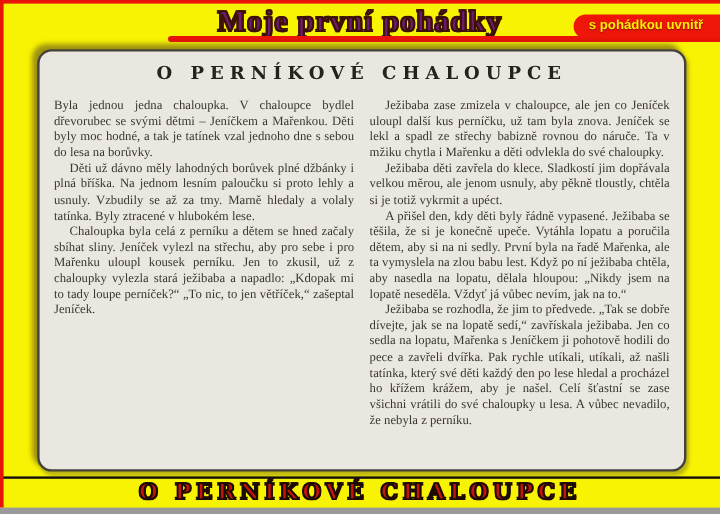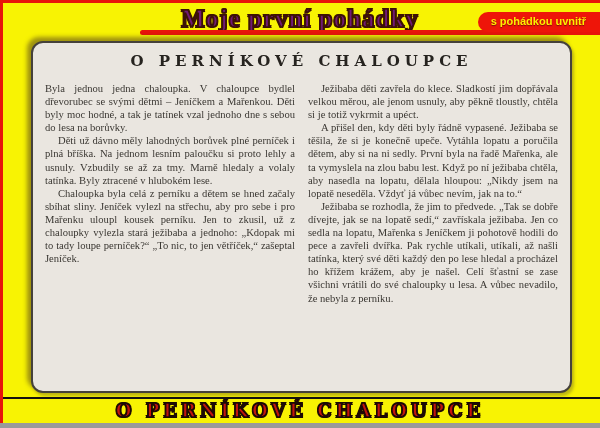--- a/index.html
+++ b/index.html
@@ -103,24 +103,25 @@
   <div class="magazine-title">Moje první pohádky</div>
   <div class="header-ribbon"></div>
   <div class="story-badge">s pohádkou uvnitř</div>
 </div>
 
 <div class="story-page">
   <h1 class="story-title">O PERNÍKOVÉ CHALOUPCE</h1>
   <div class="columns">
     <div class="col">
       <p class="no-indent">Byla jednou jedna chaloupka. V chaloupce bydlel dřevorubec se svými dětmi – Jeníčkem a Mařenkou. Děti byly moc hodné, a tak je tatínek vzal jednoho dne s sebou do lesa na borůvky.</p>
-      <p>Děti už dávno měly lahodných borůvek plné perníček i plná bříška. Na jednom lesním paloučku si proto lehly a usnuly. Vzbudily se až za tmy. Marně hledaly a volaly tatínka. Byly ztracené v hlubokém lese.</p>
-      <p>Chaloupka byla celá z perníku a dětem se hned začaly sbíhat sliny. Jeníček vylezl na střechu, aby pro sebe i pro Mařenku uloupl kousek perníku. Jen to zkusil, už z chaloupky vylezla stará ježibaba a jednoho: „Kdopak mi to tady loupe perníček?“ „To nic, to jen větříček,“ zašeptal Jeníček.</p>
+      <p>Děti už dávno měly lahodných borůvek plné džbánky i plná bříška. Na jednom lesním paloučku si proto lehly a usnuly. Vzbudily se až za tmy. Marně hledaly a volaly tatínka. Byly ztracené v hlubokém lese.</p>
+      <p>Chaloupka byla celá z perníku a dětem se hned začaly sbíhat sliny. Jeníček vylezl na střechu, aby pro sebe i pro Mařenku uloupl kousek perníku. Jen to zkusil, už z chaloupky vylezla stará ježibaba a napadlo: „Kdopak mi to tady loupe perníček?“ „To nic, to jen větříček,“ zašeptal Jeníček.</p>
     </div>
     <div class="col">
+      <p>Ježibaba zase zmizela v chaloupce, ale jen co Jeníček uloupl další kus perníčku, už tam byla znova. Jeníček se lekl a spadl ze střechy babizně rovnou do náruče. Ta v mžiku chytla i Mařenku a děti odvlekla do své chaloupky.</p>
       <p>Ježibaba děti zavřela do klece. Sladkostí jim dopřávala velkou měrou, ale jenom usnuly, aby pěkně tloustly, chtěla si je totiž vykrmit a upéct.</p>
       <p>A přišel den, kdy děti byly řádně vypasené. Ježibaba se těšila, že si je konečně upeče. Vytáhla lopatu a poručila dětem, aby si na ni sedly. První byla na řadě Mařenka, ale ta vymyslela na zlou babu lest. Když po ní ježibaba chtěla, aby nasedla na lopatu, dělala hloupou: „Nikdy jsem na lopatě neseděla. Vždyť já vůbec nevím, jak na to.“</p>
       <p>Ježibaba se rozhodla, že jim to předvede. „Tak se dobře dívejte, jak se na lopatě sedí,“ zavřískala ježibaba. Jen co sedla na lopatu, Mařenka s Jeníčkem ji pohotově hodili do pece a zavřeli dvířka. Pak rychle utíkali, utíkali, až našli tatínka, který své děti každý den po lese hledal a procházel ho křížem krážem, aby je našel. Celí šťastní se zase všichni vrátili do své chaloupky u lesa. A vůbec nevadilo, že nebyla z perníku.</p>
     </div>
   </div>
 </div>
 
 <div class="divider-line"></div>
 <div class="footer-band">
   <div class="footer-title">O PERNÍKOVÉ CHALOUPCE</div>

